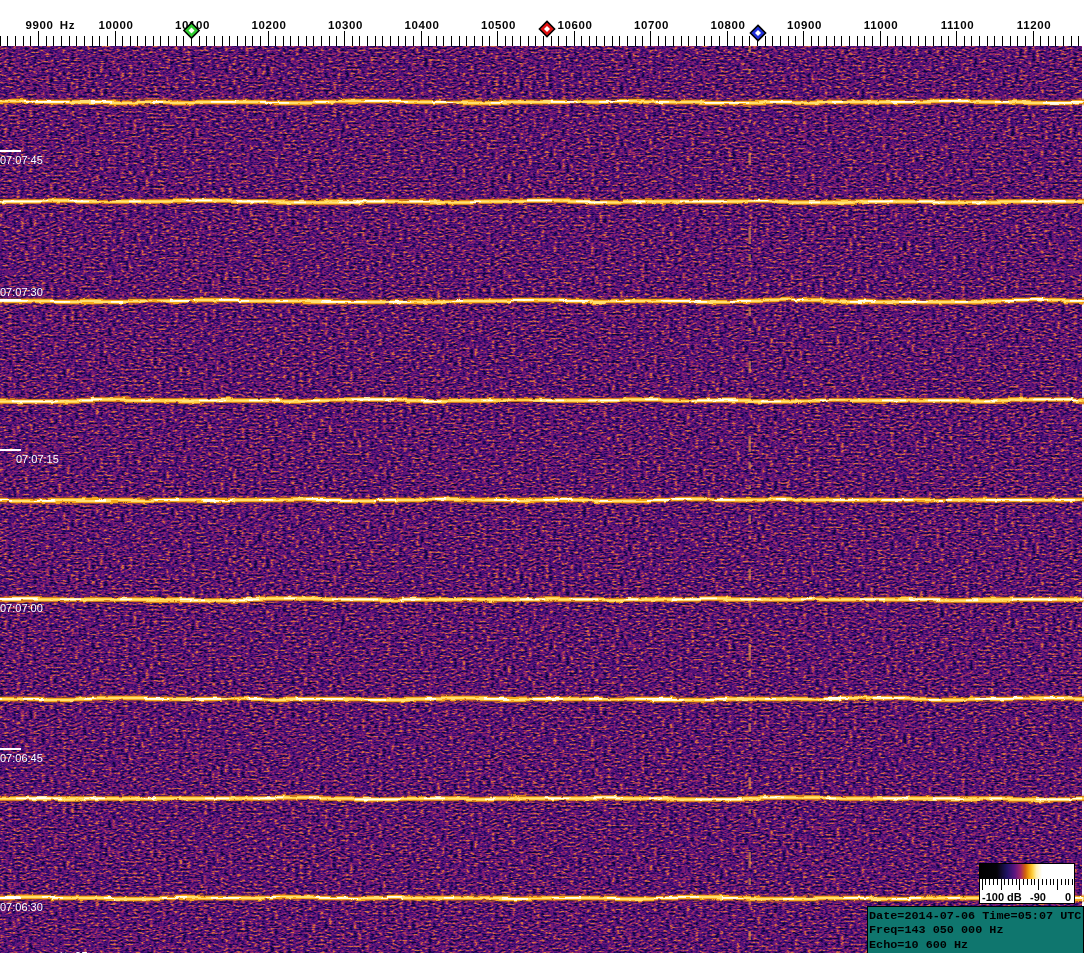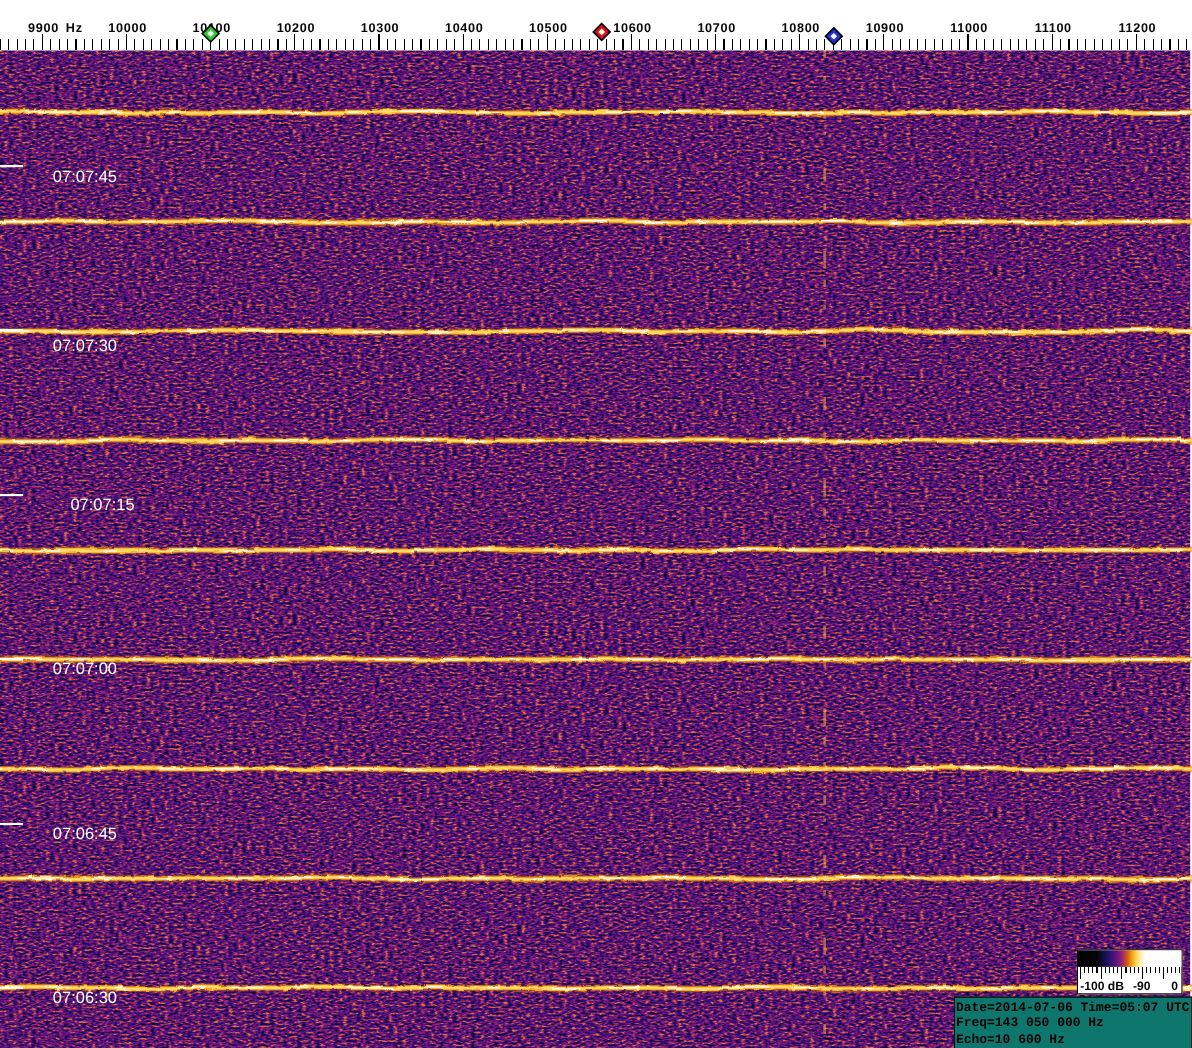--- a/index.html
+++ b/index.html
@@ -1,18 +1,18 @@
 <!DOCTYPE html>
 <html><head>
 <meta charset="utf-8">
 <style>
   html,body{margin:0;padding:0;background:rgba(255,255,255,0.99);}
   #page{position:relative;width:1084px;height:953px;background:rgba(255,255,255,0.99);overflow:hidden;will-change:transform;
         font-family:"Liberation Sans",sans-serif;margin-top:16px;}
-  .tlab{position:absolute;color:#fff;font-size:15px;line-height:11px;white-space:pre;padding-left:48px;}
+  .tlab{position:absolute;color:#fff;font-size:11px;line-height:11px;white-space:pre;}
   .tick{position:absolute;left:0;width:21px;height:1.5px;background:#fff;}
   .btext{position:absolute;color:#fff;font-size:11.5px;line-height:11px;white-space:pre;}
 </style>
 </head>
 <body>
 <div id="page">
 
 <svg width="1084" height="30" style="position:absolute;left:0;top:0">
   <rect width="1084" height="30" fill="rgba(255,255,255,0.99)"></rect>
   <g stroke="#000" stroke-width="1" shape-rendering="crispEdges" fill="none">
@@ -91,21 +91,21 @@
   <use href="#band" transform="translate(-31 553.5)"></use>
   <use href="#band" transform="translate(-67 653)"></use>
   <use href="#band" transform="translate(-7 752.5)"></use>
   <use href="#band" transform="translate(-49 852)"></use>
 </g>
 </svg>
 
 <div class="tick" style="top:134px"></div>
     <div class="tlab" style="left:0px;top:139px">07:07:45</div>
 <div class="tick" style="top:283px"></div>
-    <div class="tlab" style="left:0px;top:293px">07:07:30</div>
+    <div class="tlab" style="left:0px;top:271px">07:07:30</div>
 <div class="tick" style="top:433px"></div>
     <div class="tlab" style="left:16px;top:438px">07:07:15</div>
 <div class="tick" style="top:582px"></div>
     <div class="tlab" style="left:0px;top:587px">07:07:00</div>
 <div class="tick" style="top:732px"></div>
     <div class="tlab" style="left:0px;top:736.5px">07:06:45</div>
 <div class="tick" style="top:881px"></div>
     <div class="tlab" style="left:0px;top:886px">07:06:30</div>
 
 <div class="btext" style="left:46.5px;top:935.5px;font-size:12px;padding-left:12px;">^t+25</div>

